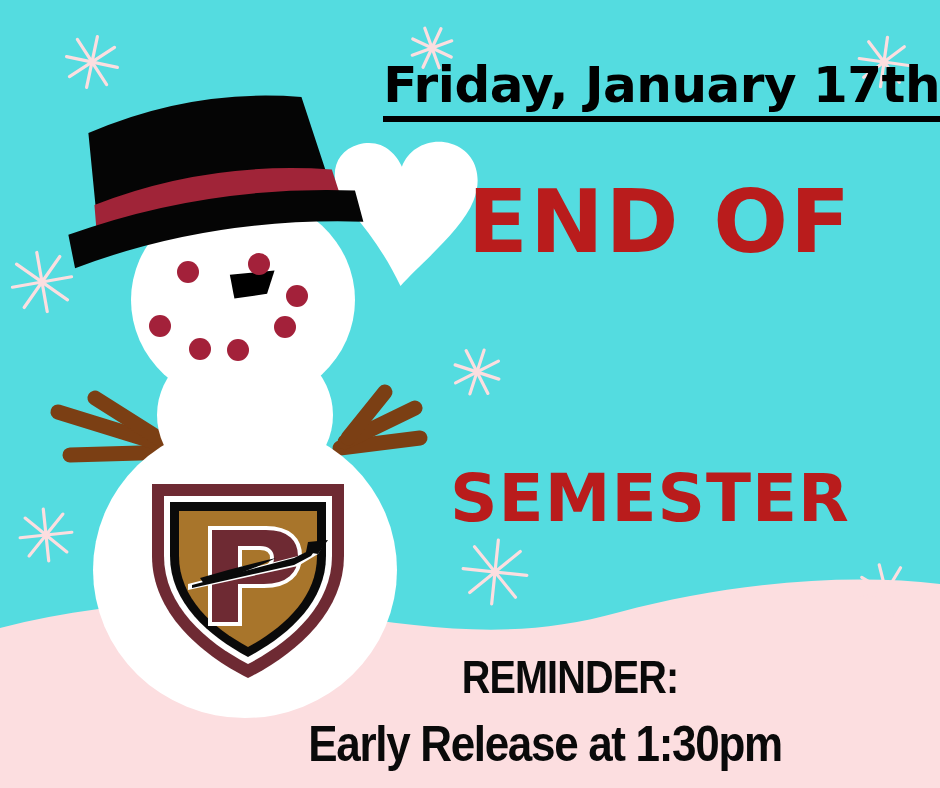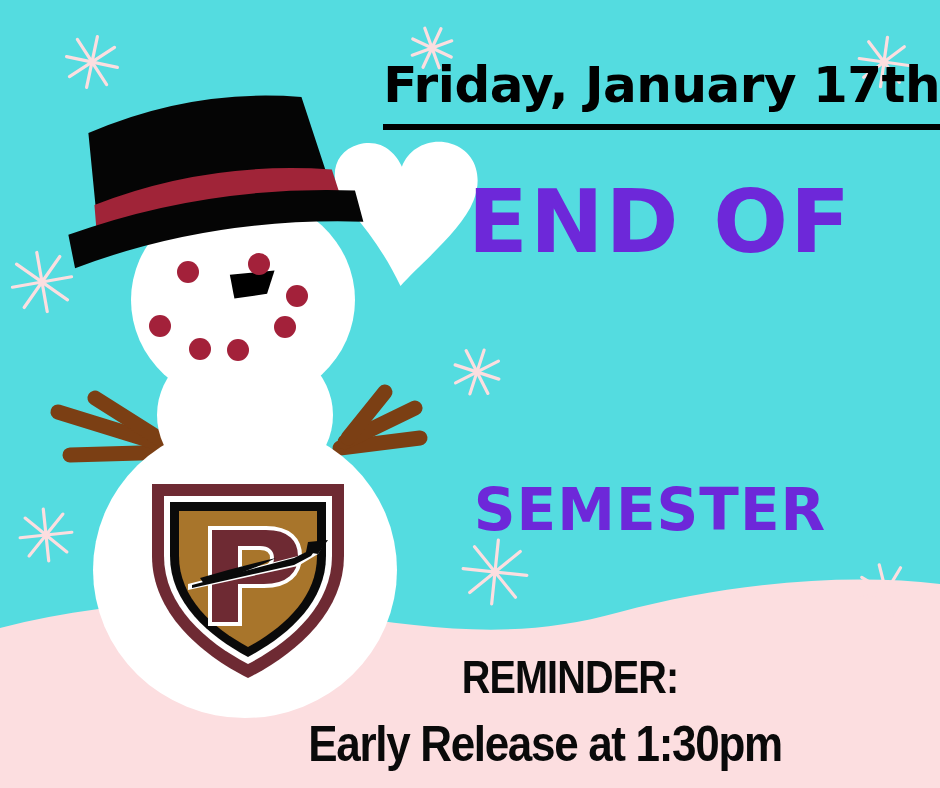--- a/index.html
+++ b/index.html
@@ -32,25 +32,25 @@
     text-align: right;
     font-family: "DejaVu Sans", sans-serif;
     font-weight: bold;
     font-size: 50px;
     letter-spacing: -0.5px;
     color: #000000;
     white-space: nowrap;
   }
   .date-line span {
     border-bottom: 6px solid #000000;
-    padding-bottom: 10px;
+    padding-bottom: 2px;
   }
   .headline {
     position: absolute;
-    color: #6d28d9;
+    color: #b91c1c;
     font-family: "DejaVu Sans", sans-serif;
     font-weight: bold;
     letter-spacing: 2px;
     text-align: center;
     line-height: 1;
     white-space: nowrap;
   }
   .headline-1 {
     left: 400px;
     top: 178px;
@@ -58,23 +58,23 @@
     font-size: 88px;
   }
   .headline-2 {
     left: 400px;
     top: 320px;
     width: 520px;
     font-size: 88px;
   }
   .headline-3 {
     left: 380px;
-    top: 481px;
+    top: 466px;
     width: 540px;
-    font-size: 58px;
+    font-size: 66px;
     letter-spacing: 1px;
   }
   .reminder-label {
     position: absolute;
     left: 200px;
     top: 650px;
     width: 740px;
     text-align: center;
     font-family: "Liberation Sans", sans-serif;
     font-weight: bold;

